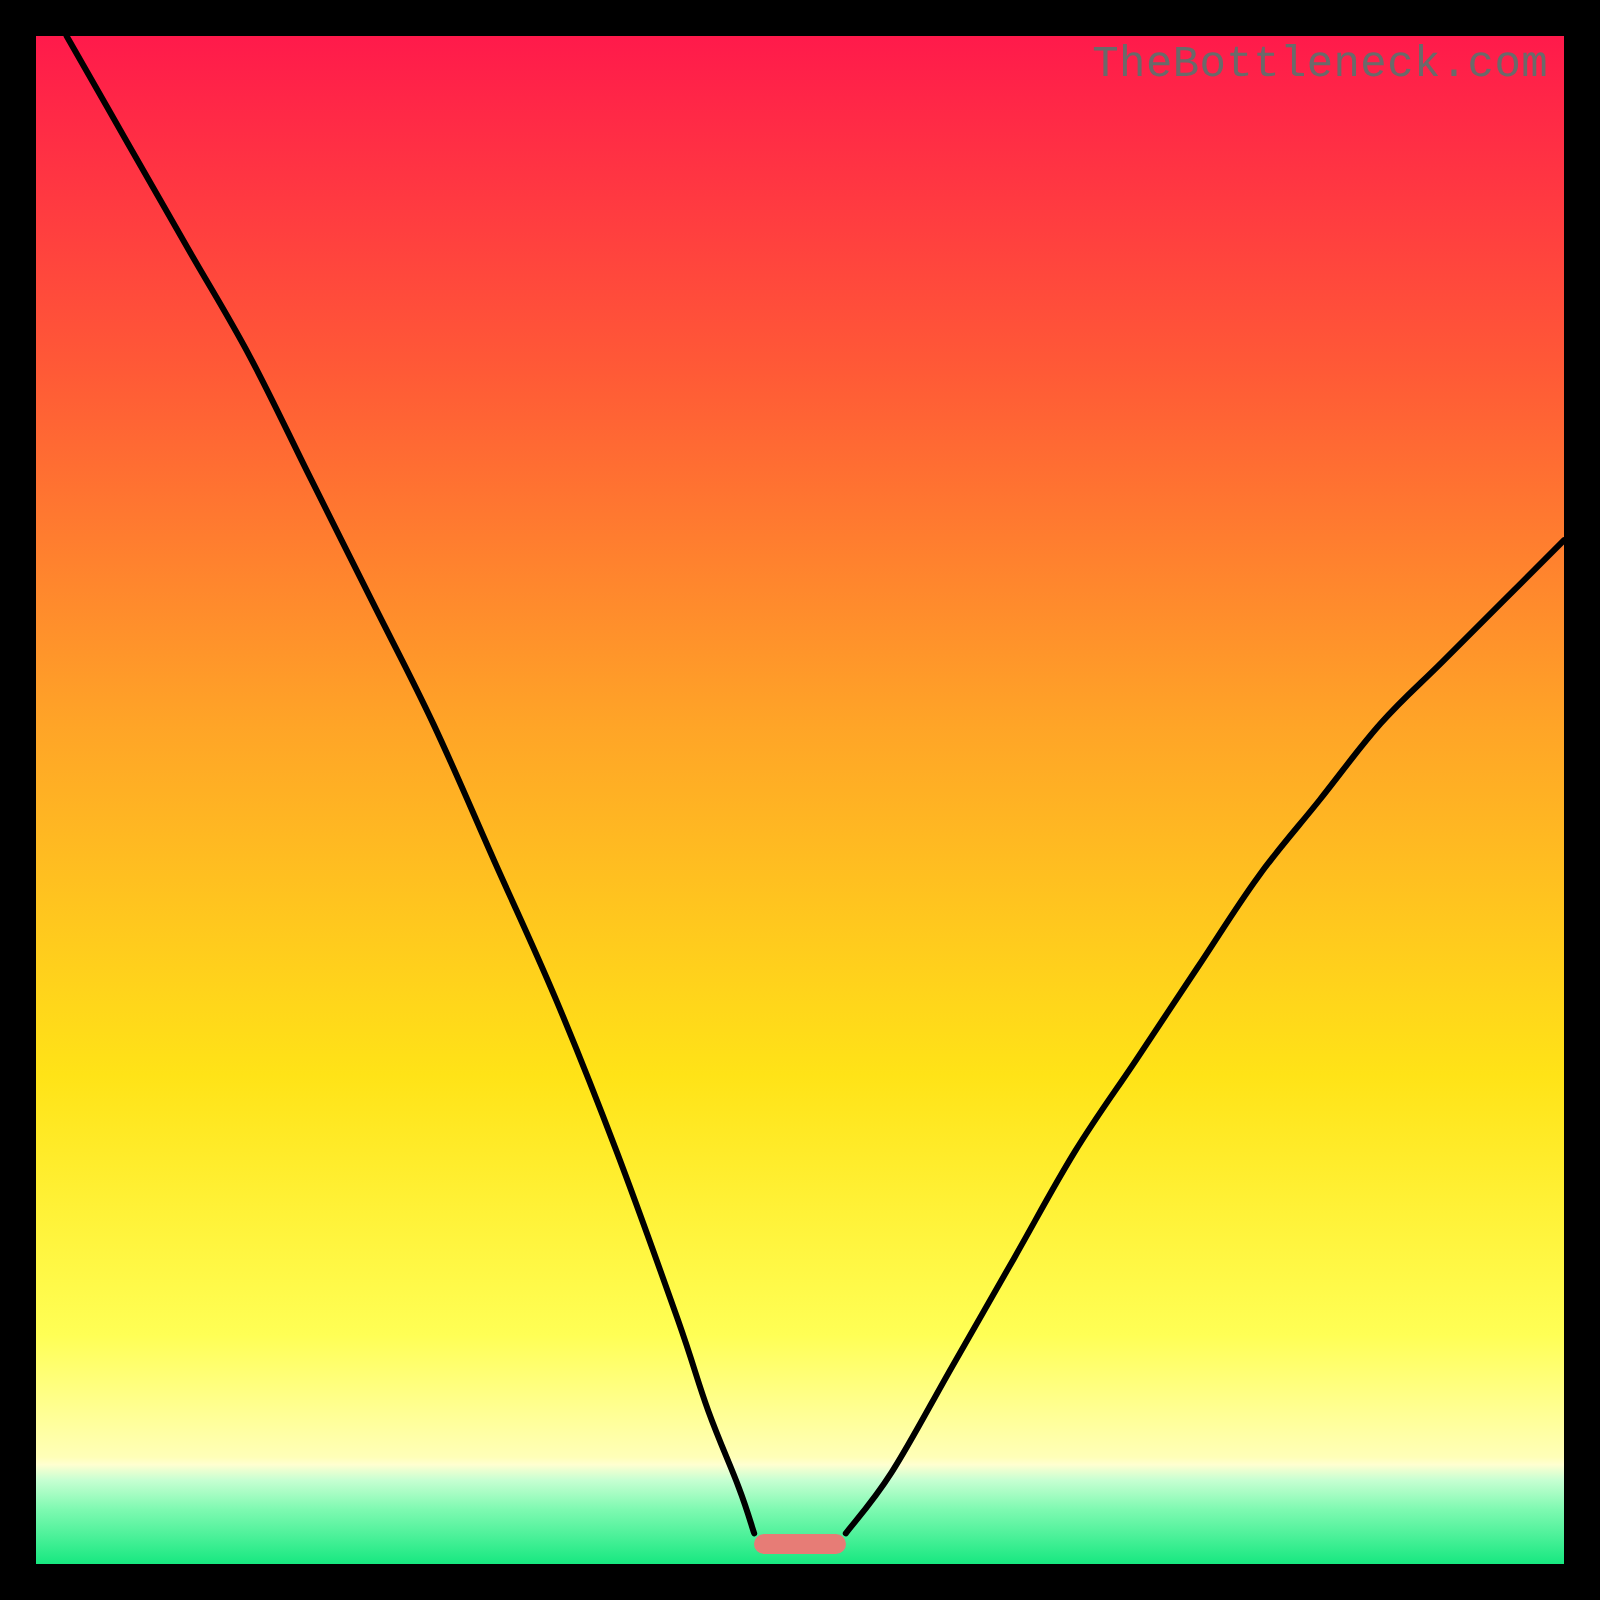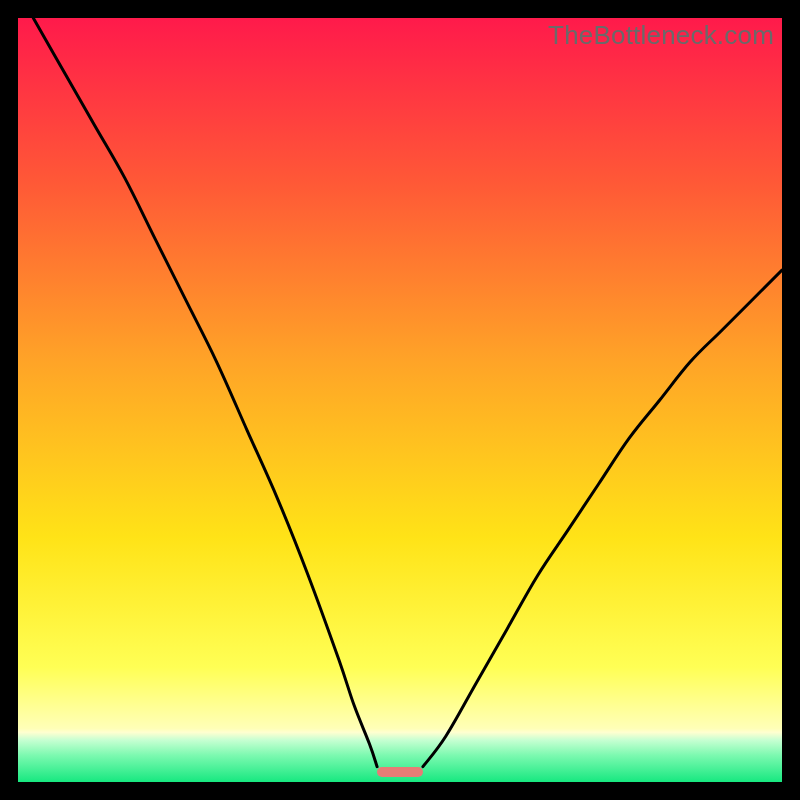--- a/index.html
+++ b/index.html
@@ -24,24 +24,25 @@
     left: 0;
     top: 0;
     width: 764px;
     height: 764px;
   }
   .watermark {
     position: absolute;
     top: 2px;
     right: 8px;
     color: #6a6a6a;
-    font-size: 26px;
+    font-size: 22px;
     font-weight: 500;
     letter-spacing: 0.2px;
     user-select: none;
+    font-family: Liberation Mono, monospace;
   }
   .marker {
     position: absolute;
     height: 10px;
     border-radius: 5px;
     background: #e77c76;
   }
   .curve {
     position: absolute;
     left: 0;

